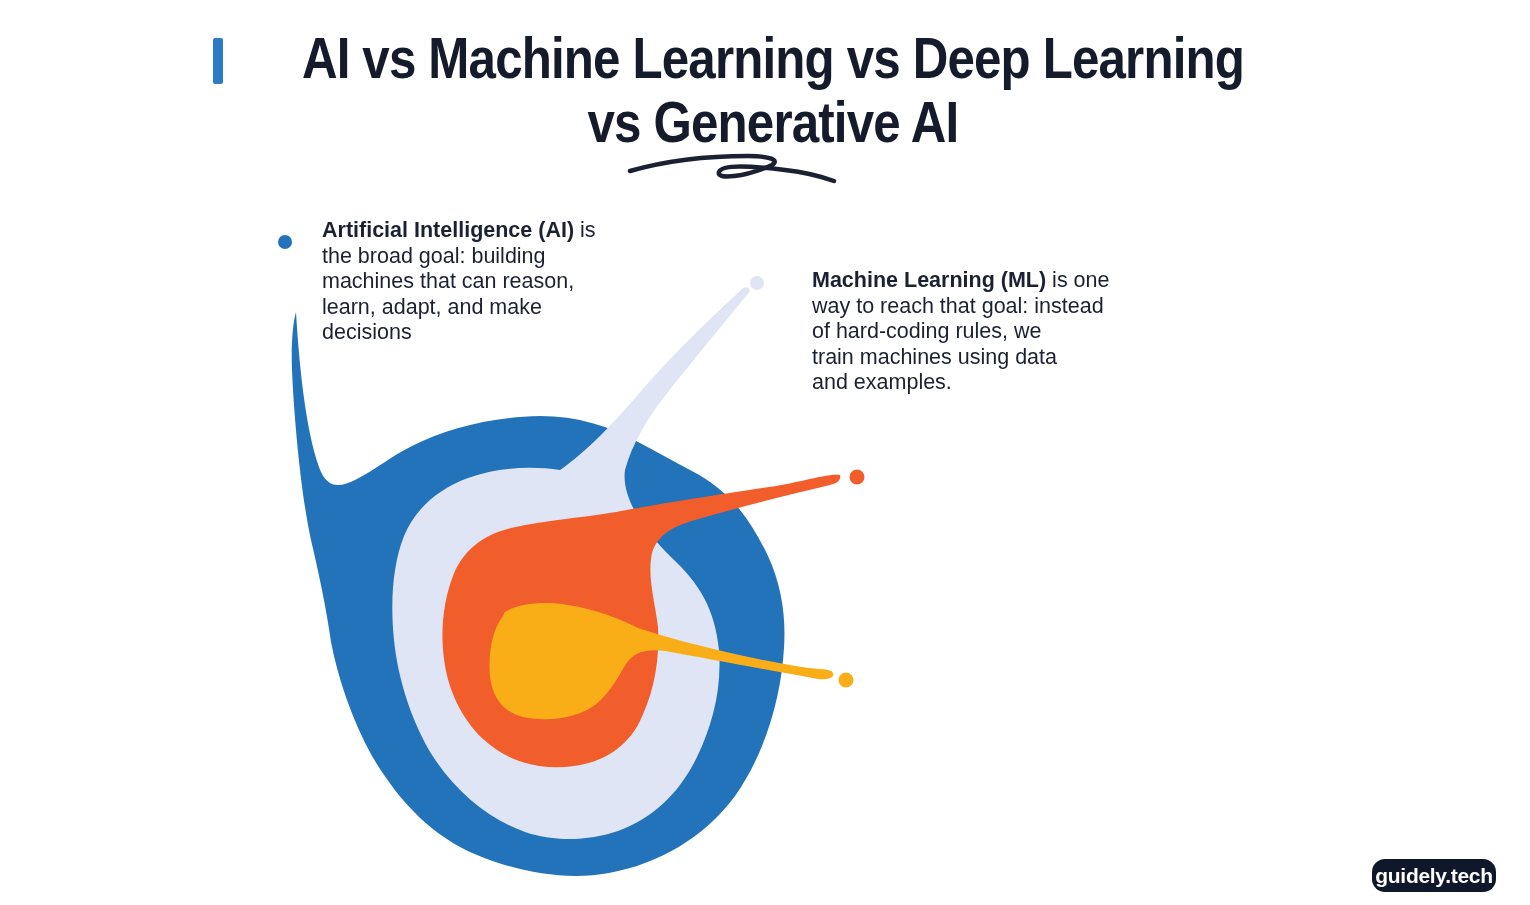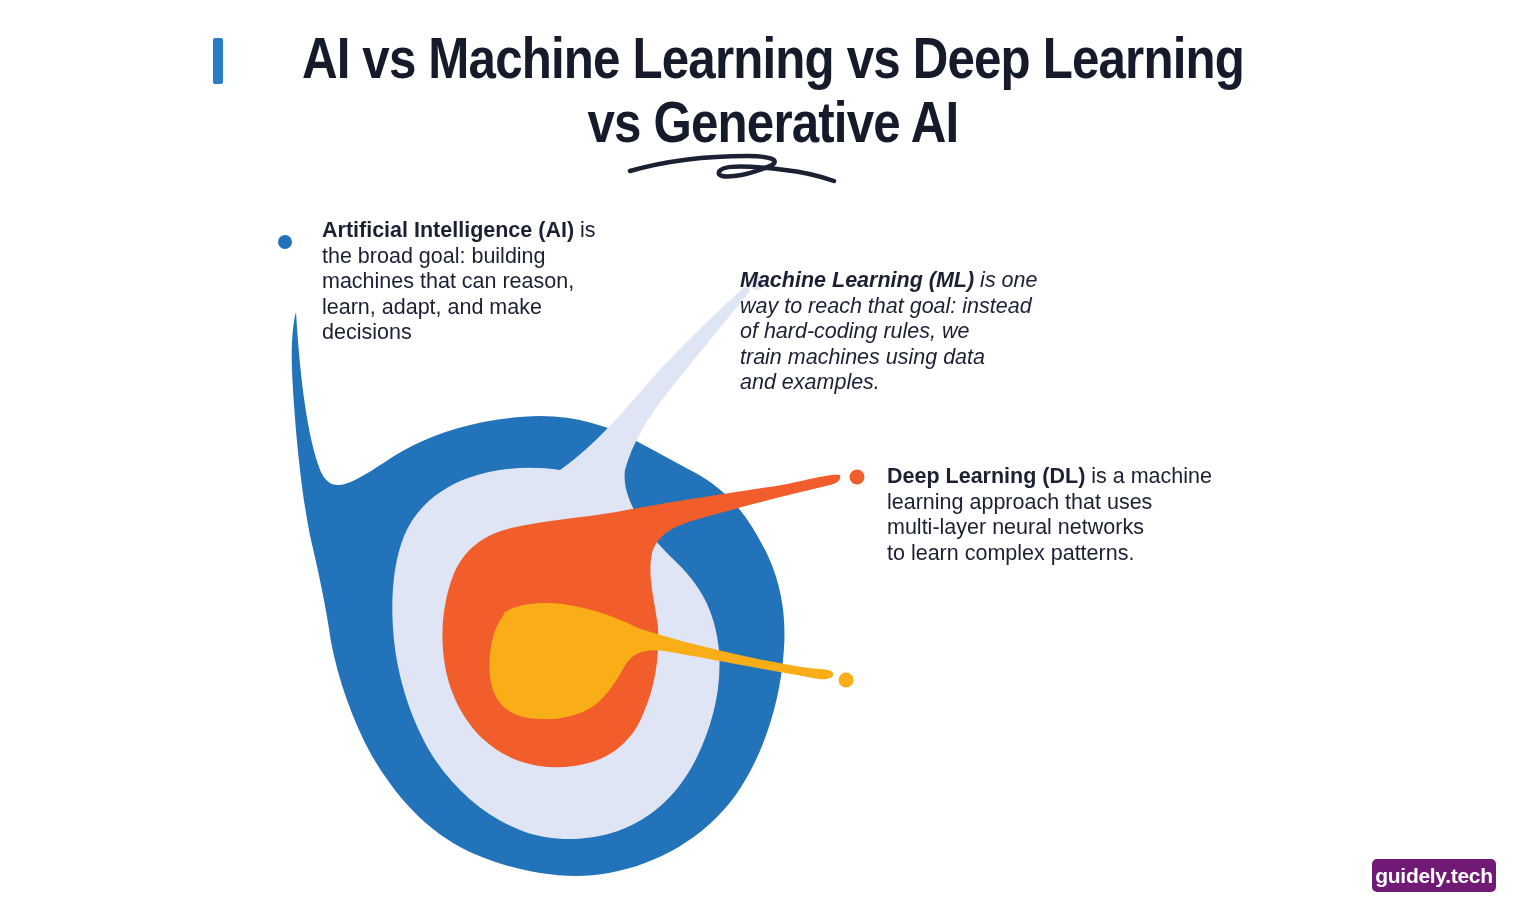--- a/index.html
+++ b/index.html
@@ -21,27 +21,27 @@
     transform:translateX(8px) scaleX(0.85);
   }
   .note{
     position:absolute;
     font-size:21.5px;line-height:25.5px;
     color:#1B2133;
   }
   .note b{font-weight:700;}
   .note .rest{white-space:pre-line;}
   .note-ai{left:322px;top:218px;width:380px;}
-  .note-ml{left:740px;top:268px;width:380px;font-style:italic;}
+  .note-ml{left:812px;top:268px;width:380px;}
   .note-dl{left:887px;top:464px;width:420px;}
   .note-genai{left:878px;top:665px;width:420px;}
   .logo{
     position:absolute;left:1372px;top:859px;
     width:124px;height:33px;
-    background:#701a75;border-radius:5px;
+    background:#0f172a;border-radius:13px;
     color:#ffffff;font-weight:700;font-size:21px;
     display:flex;align-items:center;justify-content:center;
     letter-spacing:-0.3px;
   }
 </style>
 </head>
 <body>
 
 <div class="canvas">
 
@@ -137,25 +137,19 @@
   </div>
 
   <div class="note note-ml">
     <b>Machine Learning (ML)</b><span class="rest"> is one
 way to reach that goal: instead
 of hard-coding rules, we
 train machines using data
 and examples.</span>
   </div>
 
-  <div class="note note-dl">
-    <b>Deep Learning (DL)</b><span class="rest"> is a machine
-learning approach that uses
-multi-layer neural networks
-to learn complex patterns.</span>
-  </div>
 
 
   <div class="logo">
     <span>guidely.tech</span>
   </div>
 
 </div>
 
 </body></html>

